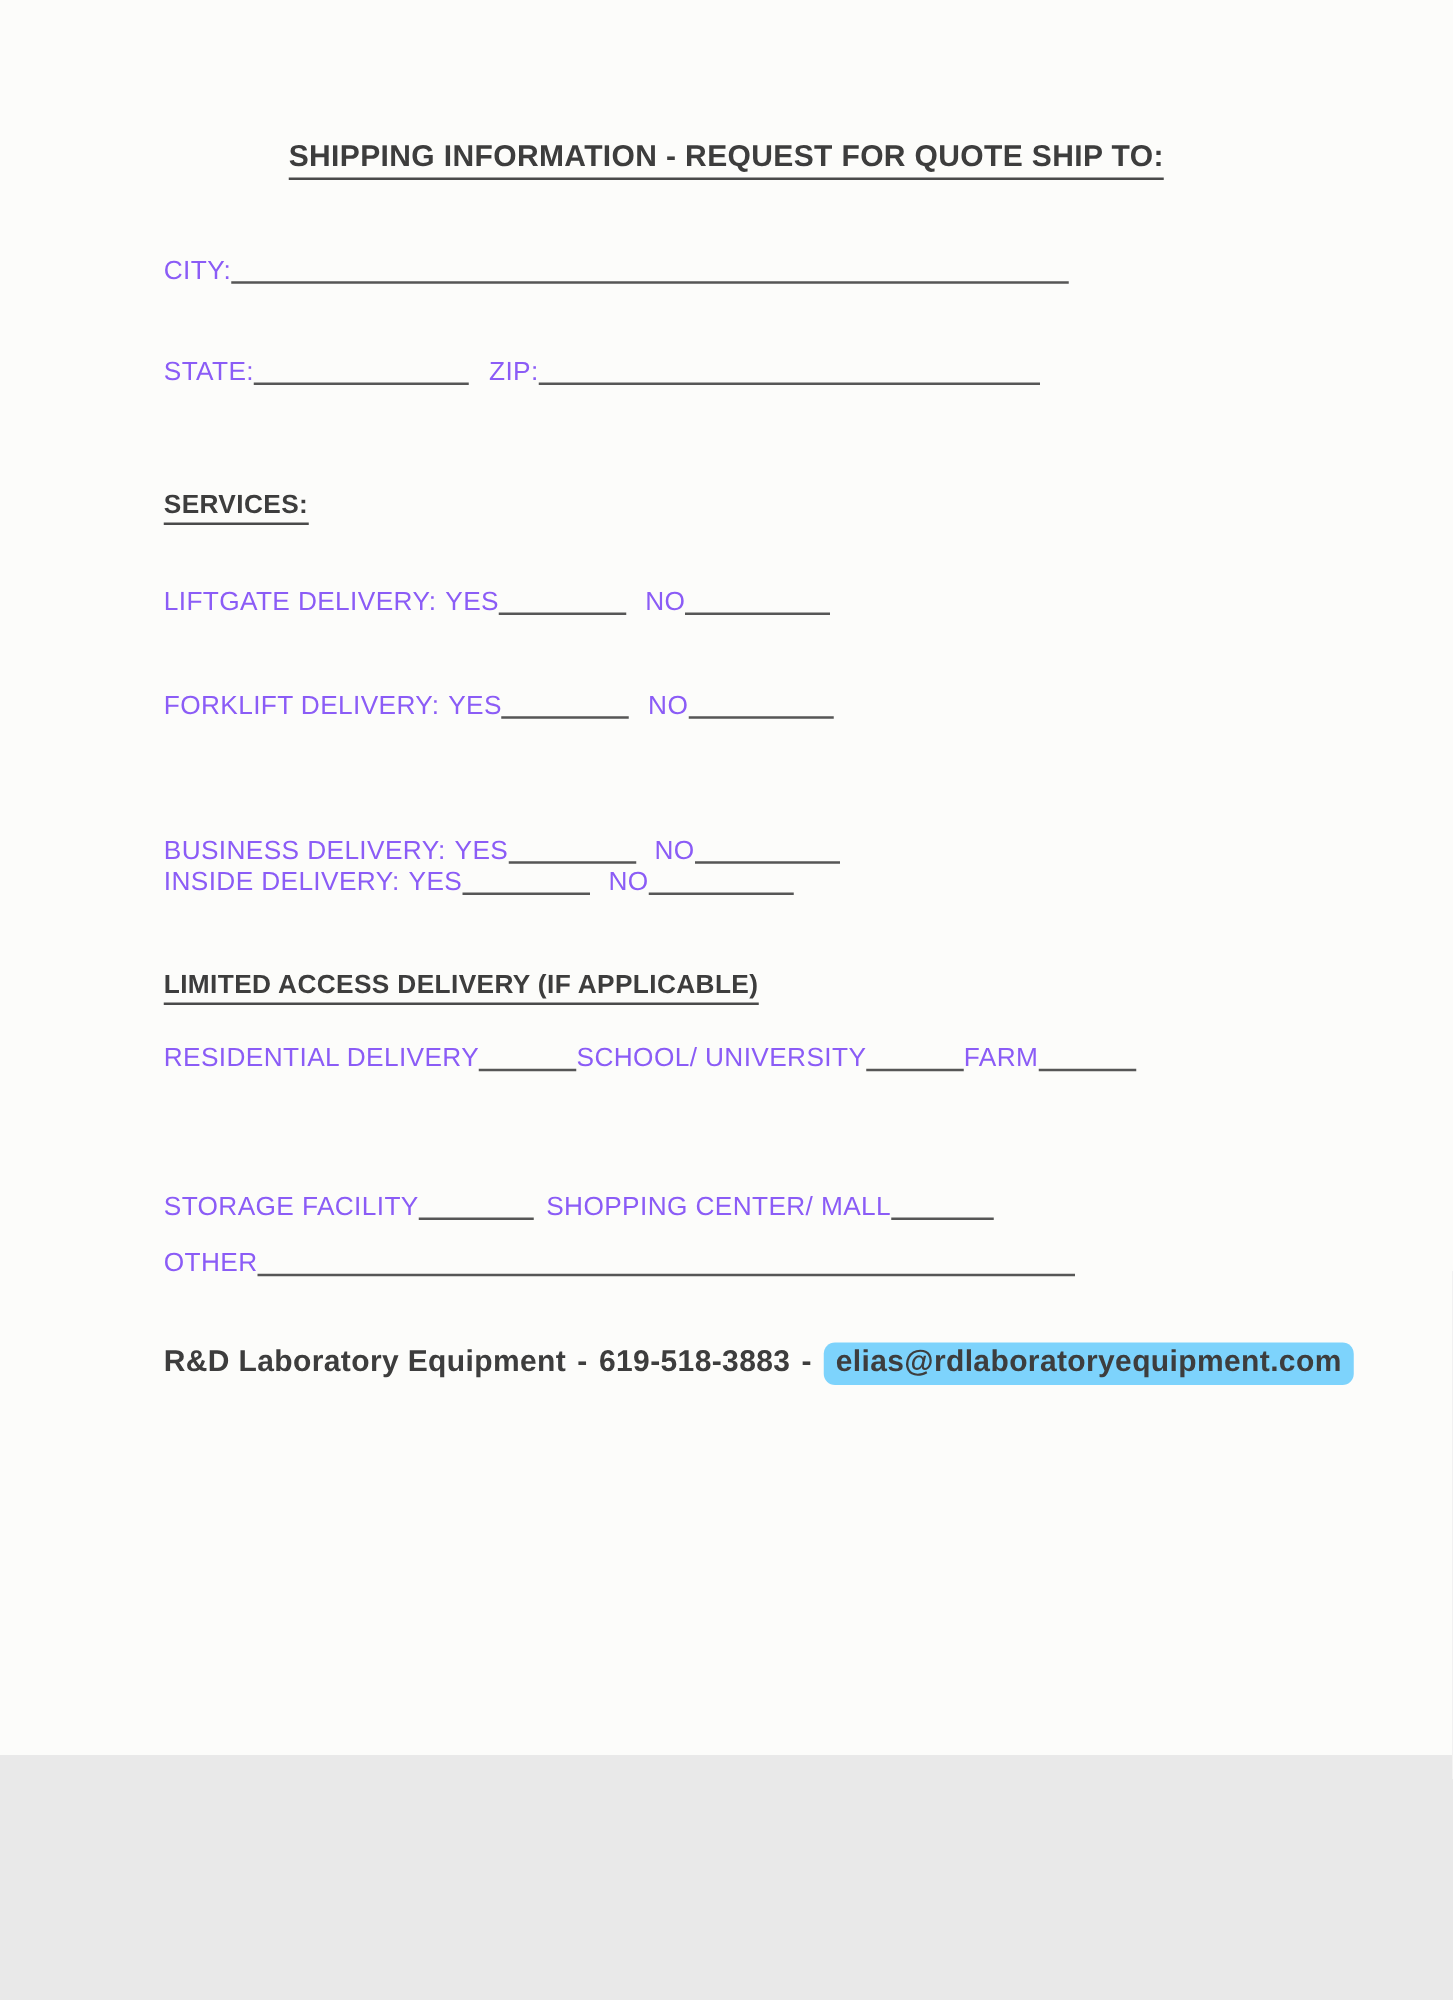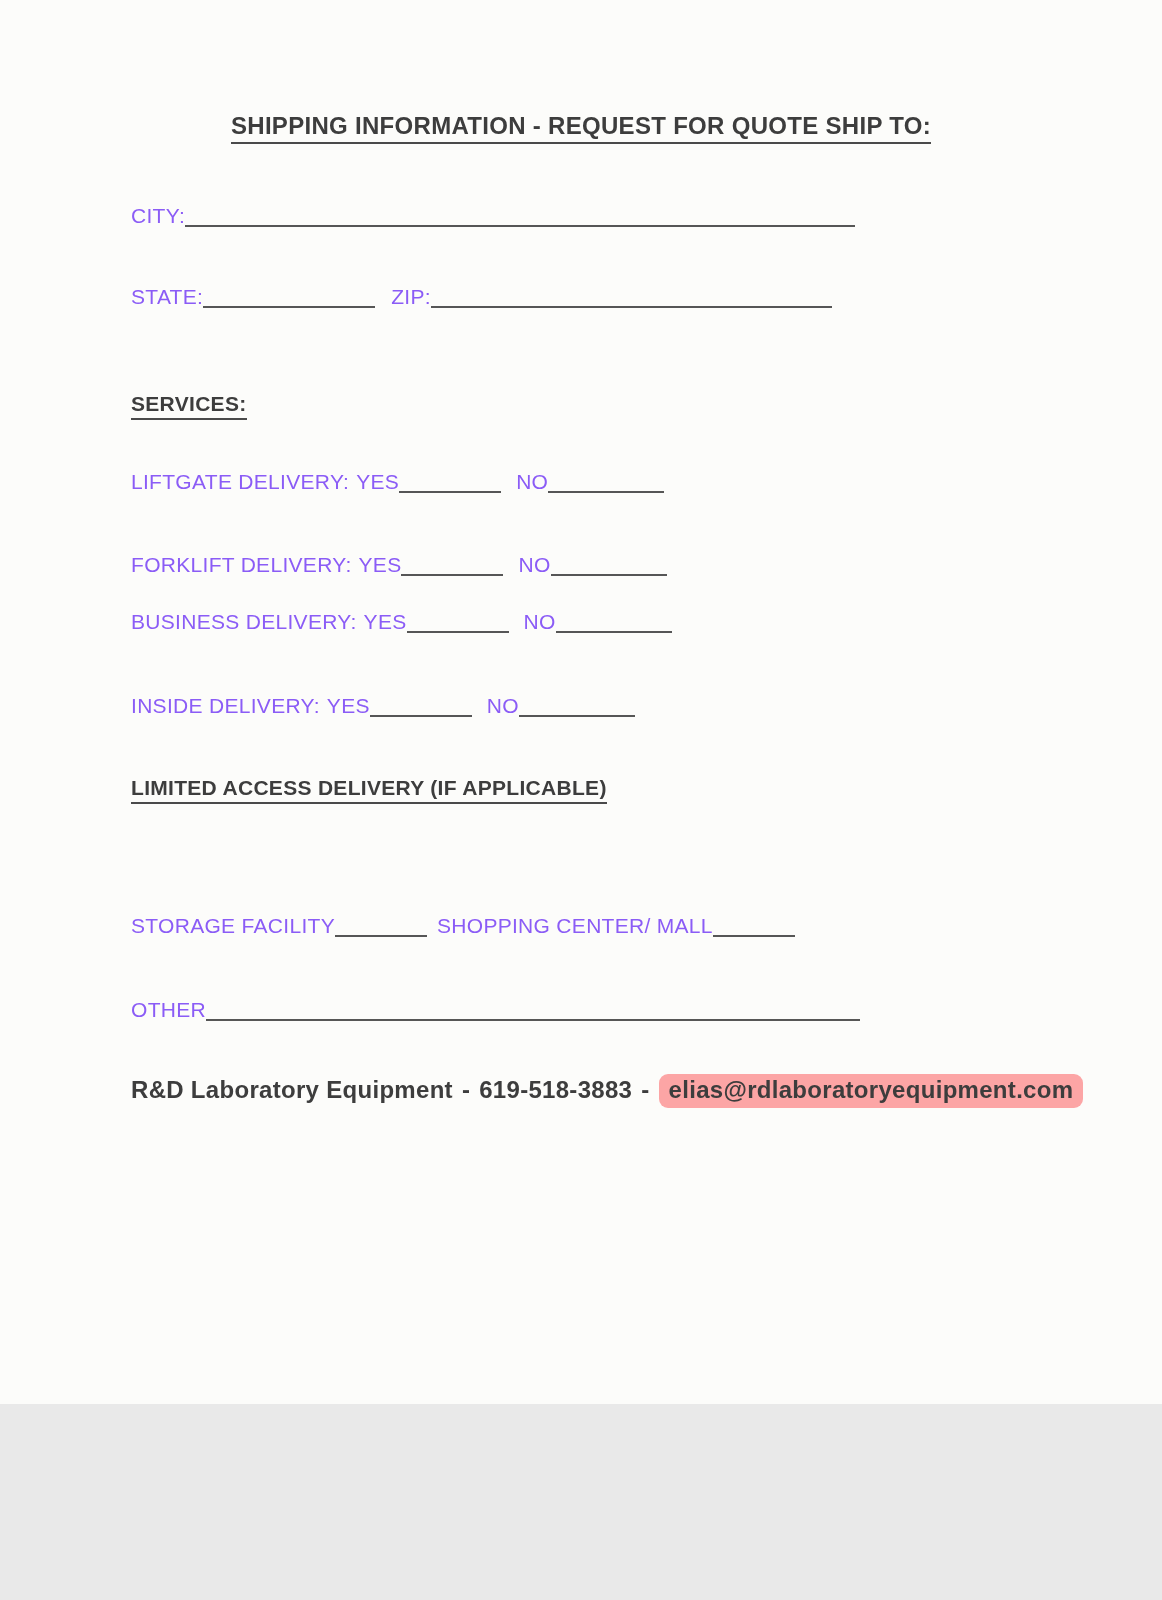--- a/index.html
+++ b/index.html
@@ -48,21 +48,21 @@
   .gap-no{margin-left:15px;margin-top:20px;}
   .w-la{width:78px;}
   .w-storage{width:92px;}
   .w-mall{width:82px;}
   .state-blank{width:172px;}
   .state-gap{width:16px;}
   .bold-note{font-weight:bold;color:#3d3d3d;font-size:20px;letter-spacing:.2px;}
   .footer-row{font-weight:bold;color:#3d3d3d;font-size:24px;}
   .footer-sep{margin:0 9px;}
   .email-pill{
-    background:#fca5a5;
+    background:#7dd3fc;
     border-radius:9px;
     padding:2px 10px 4px 10px;
     display:inline-block;
   }
   .c-row{width:724px;}
   .s-row{width:701px;}
   .o-row{width:729px;}
 </style>
 </head>
 <body>
@@ -99,43 +99,51 @@
   </div>
 
   <div class="row" style="top:533px">
     <span class="lbl">FORKLIFT DELIVERY:</span>
     <span class="lbl gap-yes">YES</span>
     <span class="blank w-yes"></span>
     <span class="lbl gap-no">NO</span>
     <span class="blank w-no"></span>
   </div>
 
-  <div class="row" style="top:590px">
+  <div class="row" style="top:649px">
     <span class="lbl">BUSINESS DELIVERY:</span>
     <span class="lbl gap-yes">YES</span>
     <span class="blank w-yes"></span>
     <span class="lbl gap-no">NO</span>
     <span class="blank w-no"></span>
   </div>
 
   <div class="row" style="top:674px">
     <span class="lbl">INSIDE DELIVERY:</span>
     <span class="lbl gap-yes">YES</span>
     <span class="blank w-yes"></span>
     <span class="lbl gap-no">NO</span>
     <span class="blank w-no"></span>
   </div>
 
 
   <div class="row" style="top:776px">
     <span class="u-head">LIMITED ACCESS DELIVERY (IF APPLICABLE)</span>
   </div>
 
+  <div class="row" style="top:833px">
+    <span class="lbl">RESIDENTIAL DELIVERY</span>
+    <span class="blank w-la"></span>
+    <span class="lbl">SCHOOL/ UNIVERSITY</span>
+    <span class="blank w-la"></span>
+    <span class="lbl">FARM</span>
+    <span class="blank w-la"></span>
+  </div>
 
-  <div class="row" style="top:913px">
+  <div class="row" style="top:952px">
     <span class="lbl">STORAGE FACILITY</span>
     <span class="blank w-storage"></span>
     <span class="lbl" style="margin-left:10px">SHOPPING CENTER/ MALL</span>
     <span class="blank w-mall"></span>
   </div>
 
   <div class="row o-row" style="top:997px">
     <span class="lbl">OTHER</span>
     <span class="blank grow"></span>
   </div>

